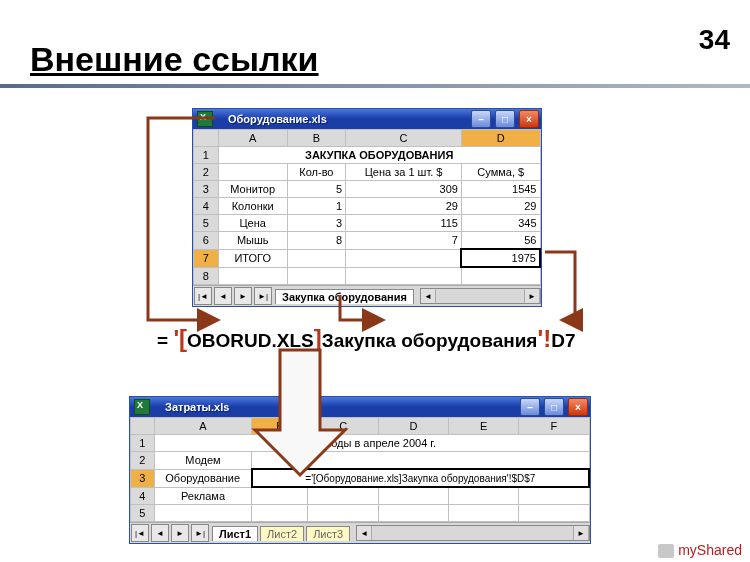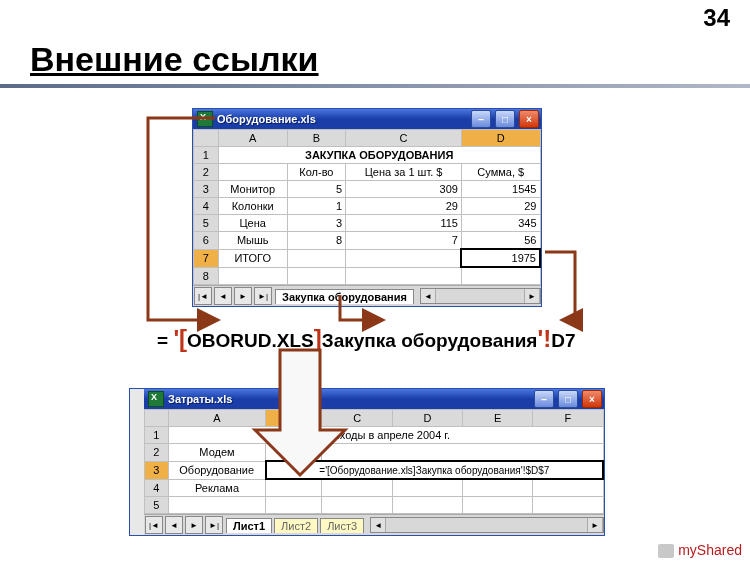--- a/index.html
+++ b/index.html
@@ -1,24 +1,24 @@
 <!DOCTYPE html>
 <html><head>
 <meta charset="utf-8">
 <style>
   body { margin:0; font-family: Arial, sans-serif; background:#fff; width:750px; height:562px; position:relative; overflow:hidden; }
-  .page-num { position:absolute; top:4px; right:20px; font-size:24px; font-weight:bold; }
+  .page-num { position:absolute; top:24px; right:20px; font-size:28px; font-weight:bold; }
   .title { position:absolute; top:40px; left:30px; font-size:34px; font-weight:bold;text-decoration:underline; }
   .title-underline { position:absolute; top:84px; left:0; width:100%; height:4px; background:linear-gradient(to right, #5a6b8a 0%, #b0b8c8 100%); }
   .watermark { position:absolute; right:8px; bottom:4px; font-size:14px; color:#b91c1c; font-family: "Trebuchet MS", sans-serif; }
   .watermark .ws { display:inline-block; width:16px; height:14px; background:#c8c8c8; border-radius:2px; vertical-align:middle; }
 
   
   .win { position:absolute; border:1px solid #2a4fb0; background:#e8e8e8; font-size:11px; }
-  .titlebar { height:20px; background:linear-gradient(to bottom,#4a77e0 0%,#1a3da8 50%,#1a3da8 100%); display:flex; align-items:center; color:#fff; padding-left:4px; }
+  .titlebar { height:20px; background:linear-gradient(to bottom,#4a77e0 0%,#1a3da8 50%,#1a3da8 100%); display:flex; align-items:center; color:#fff; padding-left:4px;gap:11px; }
   .titlebar .xicon { width:14px; height:14px; background:#1f7a3a; border:1px solid #104a20; margin-right:4px; position:relative; }
   .titlebar .xicon::before { content:"X"; font-size:9px; font-weight:bold; color:#fff; position:absolute; top:0; left:2px; }
   .titlebar .caption { font-weight:bold; text-shadow:1px 1px 0 #0a2060; }
   .winbtns { margin-left:auto; display:flex; }
   .wb { width:18px; height:16px; margin:2px; background:linear-gradient(#c8d8f8,#6a8add); border:1px solid #2a4a9a; border-radius:2px; display:flex; align-items:center; justify-content:center; font-size:10px; font-weight:bold; color:#fff; }
   .wb.close { background:linear-gradient(#f08a6a,#d0360a); border-color:#a02a00; }
 
   .sheet { background:#fff; position:relative; }
   table.grid { border-collapse:collapse; font-size:11px; font-family: Arial, sans-serif; }
   table.grid th, table.grid td { border:1px solid #c0c0c0; padding:0 3px; height:16px; }
@@ -146,21 +146,21 @@
           <div class="btn">►</div>
         </div>
     </div>
   </div>
 </div>
 
 <div class="formula" style="top:325px; left:157px;">
   <span>= </span><span class="br">'[</span><span>OBORUD.XLS</span><span class="br">]</span><span>Закупка оборудования</span><span class="br">'!</span><span>D7</span>
 </div>
 
-<div class="win" style="top:388px; left:129px; width:460px;padding-left:14px;">
+<div class="win" style="top:396px; left:129px; width:460px;">
   <div class="titlebar">
     <span class="xicon"></span>
     <span class="caption">Затраты.xls</span>
     <div class="winbtns">
       <div class="wb">–</div>
       <div class="wb">□</div>
       <div class="wb close">×</div>
     </div>
   </div>
   <div class="sheet">

